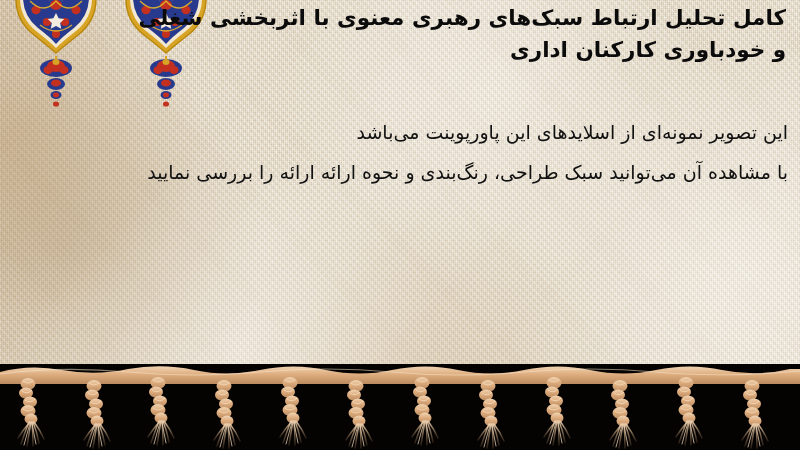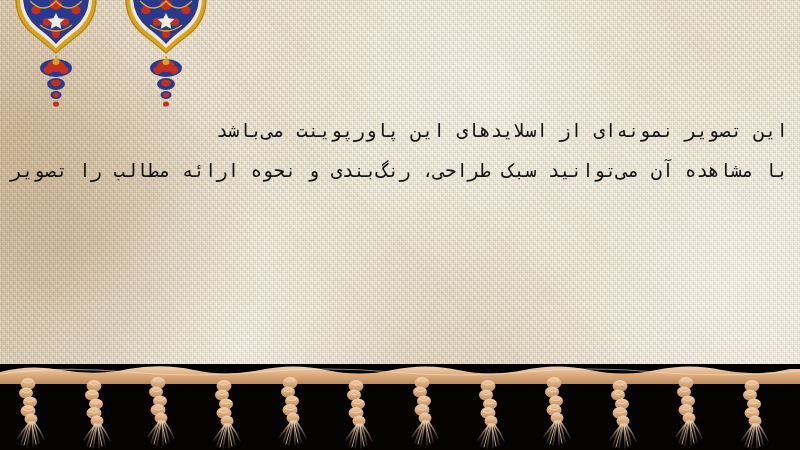--- a/index.html
+++ b/index.html
@@ -81,21 +81,20 @@
     right: 12px;
     width: 782px;
     text-align: right;
   }
   .body-line {
     font-size: 19px;
     font-weight: 400;
     color: #111111;
     line-height: 40px;
     white-space: nowrap;
-    font-family: Liberation Mono, monospace;
   }
 
   
   .fringe-wrap {
     position: absolute;
     left: 0;
     bottom: 0;
     width: 800px;
     height: 100px;
   }
@@ -193,24 +192,28 @@
         <ellipse cx="166" cy="84" rx="9" ry="6" fill="#283a8e"></ellipse>
         <ellipse cx="166" cy="83" rx="5" ry="3.6" fill="#c3301f"></ellipse>
         <ellipse cx="166" cy="95" rx="5.5" ry="4" fill="#283a8e"></ellipse>
         <ellipse cx="166" cy="95" rx="3" ry="2.4" fill="#c3301f"></ellipse>
         <ellipse cx="166" cy="104" rx="3" ry="2.6" fill="#c3301f"></ellipse>
         <rect x="165" y="56" width="2" height="8" fill="#d8a425"></rect>
       </g>
     </svg>
   </div>
 
+  <div class="title-block">
+    <div class="title-line l1">کامل تحلیل ارتباط سبک‌های رهبری معنوی با اثربخشی شغلی</div>
+    <div class="title-line l2">و خودباوری کارکنان اداری</div>
+  </div>
 
   <div class="body-block">
     <div class="body-line">این تصویر نمونه‌ای از اسلایدهای این پاورپوینت می‌باشد</div>
-    <div class="body-line">با مشاهده آن می‌توانید سبک طراحی، رنگ‌بندی و نحوه ارائه مطالب را تصویر نمایید</div>
+    <div class="body-line">با مشاهده آن می‌توانید سبک طراحی، رنگ‌بندی و نحوه ارائه ارائه را بررسی نمایید</div>
   </div>
 
   <div class="fringe-wrap">
     <div class="fringe-black"></div>
     <svg class="fringe-svg" width="800" height="100" viewBox="0 0 800 100" xmlns="http://www.w3.org/2000/svg">
       <defs>
         <linearGradient id="cord" x1="0" y1="0" x2="0" y2="1">
           <stop offset="0%" stop-color="#f0d4b4"></stop>
           <stop offset="45%" stop-color="#dfae80"></stop>
           <stop offset="100%" stop-color="#bb8a5e"></stop>

